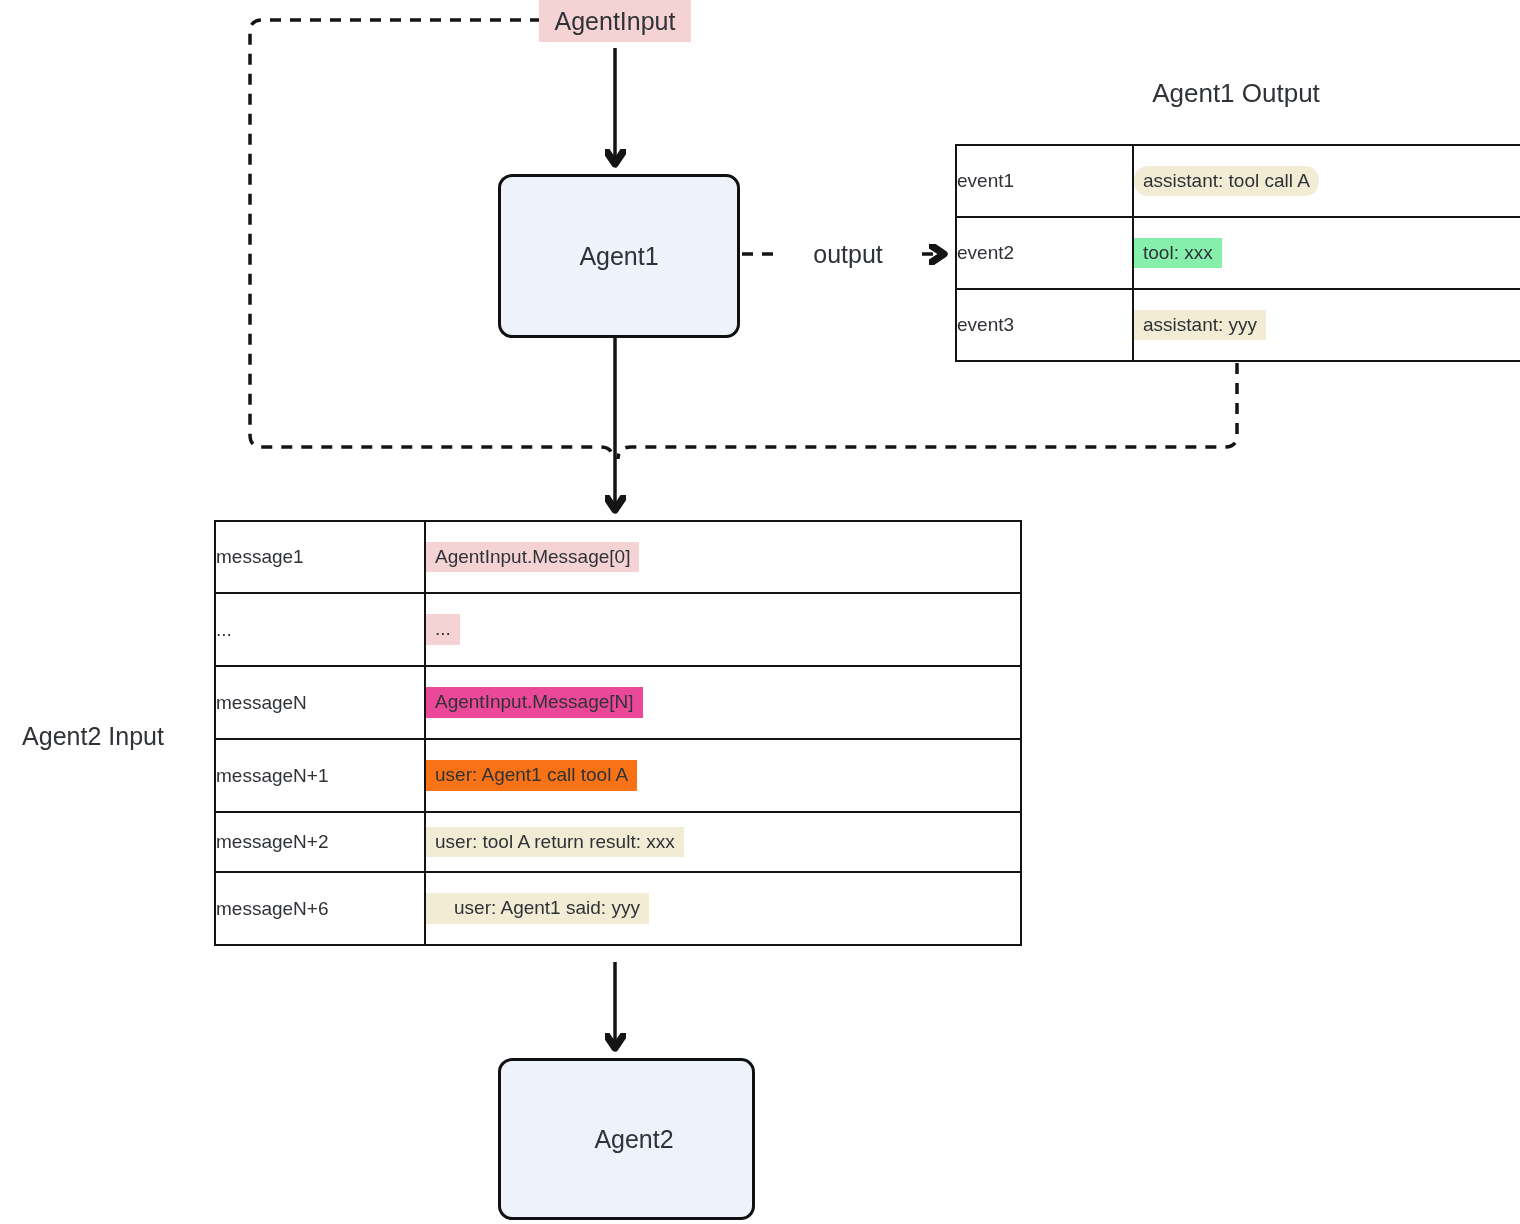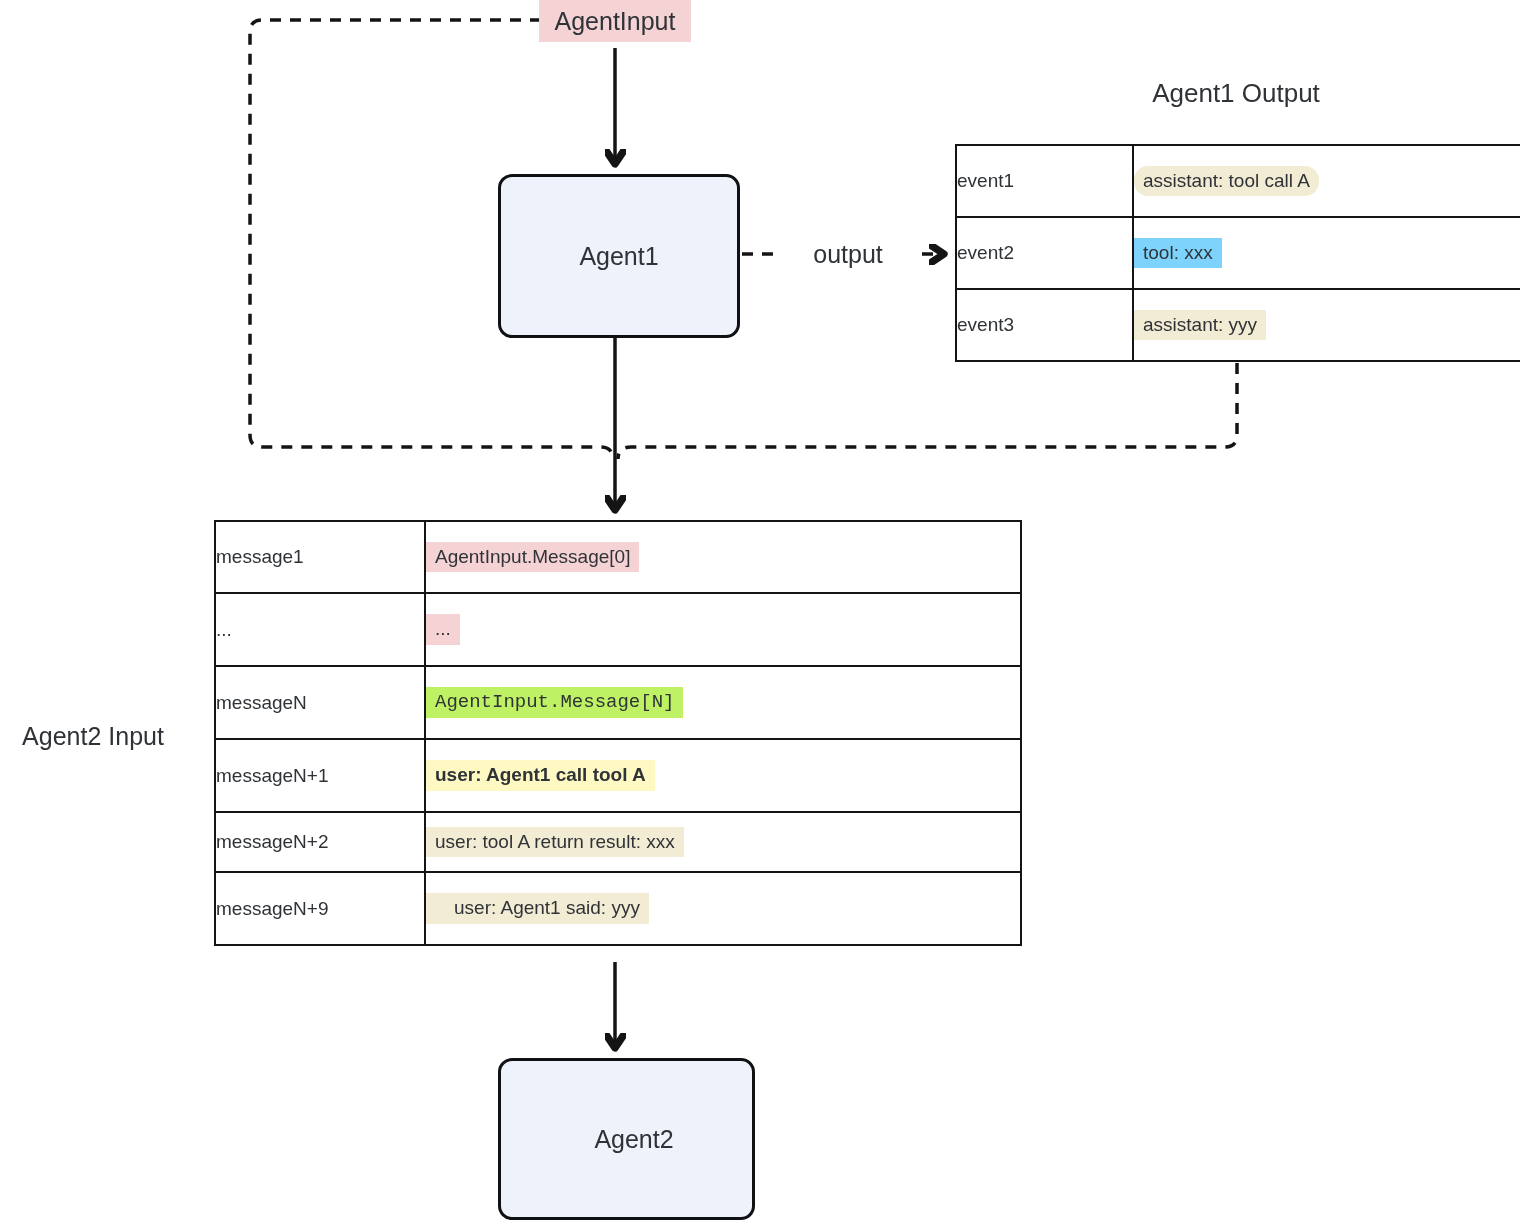--- a/index.html
+++ b/index.html
@@ -113,21 +113,21 @@
   <div class="table-title" style="left:955px; top:78px; width:562px;">Agent1 Output</div>
 
   <table class="data-table" style="left:955px; top:144px; width:562px;">
     <tbody>
         <tr style="height:72px;">
       <td style="width:175px;"><span>event1</span></td>
       <td style="width:387px;"><span class="hl" style="background-color: rgb(243, 236, 212); border-radius: 14px;">assistant: tool call A</span></td>
     </tr>
     <tr style="height:72px;">
       <td><span>event2</span></td>
-      <td><span class="hl" style="background-color: #7dd3fc;">tool: xxx</span></td>
+      <td><span class="hl" style="background-color: #86efac;">tool: xxx</span></td>
     </tr>
     <tr style="height:72px;">
       <td><span>event3</span></td>
       <td><span class="hl" style="background-color: rgb(243, 236, 212);">assistant: yyy</span></td>
     </tr>
   </tbody>
     </table>
 
   <div class="side-label" style="left:2px; top:722px; width:182px;">Agent2 Input</div>
 
@@ -136,32 +136,32 @@
         <tr style="height:72px;">
       <td style="width:208px;"><span>message1</span></td>
       <td style="width:594px;"><span class="hl" style="background-color: rgb(245, 211, 213);">AgentInput.Message[0]</span></td>
     </tr>
     <tr style="height:73px;">
       <td><span>...</span></td>
       <td><span class="hl" style="background-color: rgb(245, 211, 213);">...</span></td>
     </tr>
     <tr style="height:73px;">
       <td><span>messageN</span></td>
-      <td><span class="hl" style="background-color: #bef264; font-family: Liberation Mono, monospace;">AgentInput.Message[N]</span></td>
+      <td><span class="hl" style="background-color: #ec4899;">AgentInput.Message[N]</span></td>
     </tr>
     <tr style="height:73px;">
       <td><span>messageN+1</span></td>
-      <td><span class="hl" style="background-color: #fef9c3; font-weight: bold;">user: Agent1 call tool A</span></td>
+      <td><span class="hl" style="background-color: #f97316;">user: Agent1 call tool A</span></td>
     </tr>
     <tr style="height:60px;">
       <td><span>messageN+2</span></td>
       <td><span class="hl" style="background-color: rgb(243, 236, 212);">user: tool A return result: xxx</span></td>
     </tr>
     <tr style="height:73px;">
-      <td><span>messageN+9</span></td>
+      <td><span>messageN+6</span></td>
       <td><span class="hl" style="background-color: rgb(243, 236, 212); padding-left: 28px;">user: Agent1 said: yyy</span></td>
     </tr>
   </tbody>
     </table>
 
   <div class="node" style="left: 498px; top: 1058px; width: 236px; height: 156px; background-color: rgb(237, 242, 251); padding-left: 15px;">
     <span>Agent2</span>
   </div>
 
 </div>

